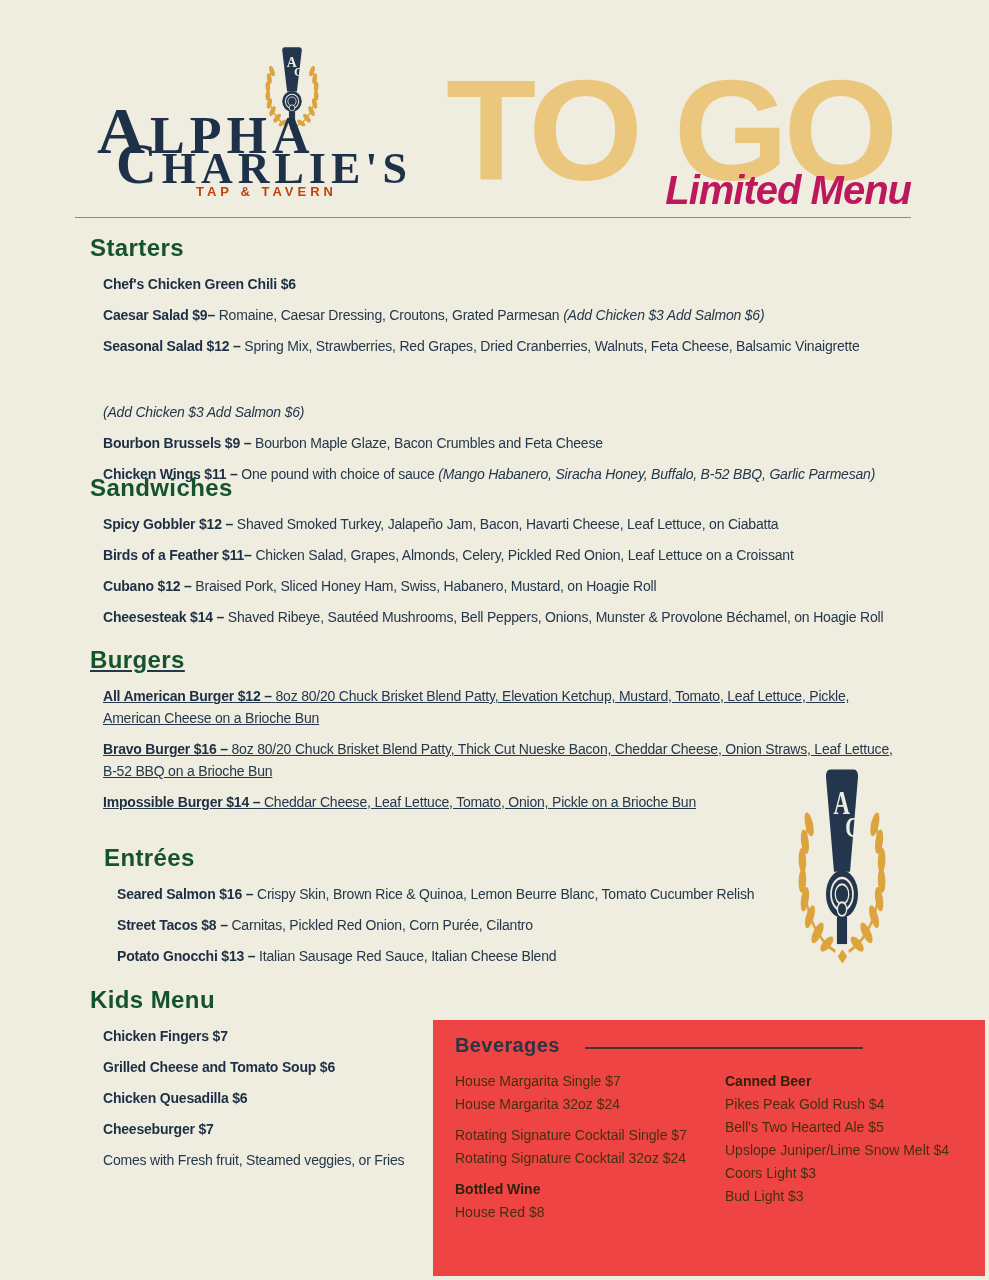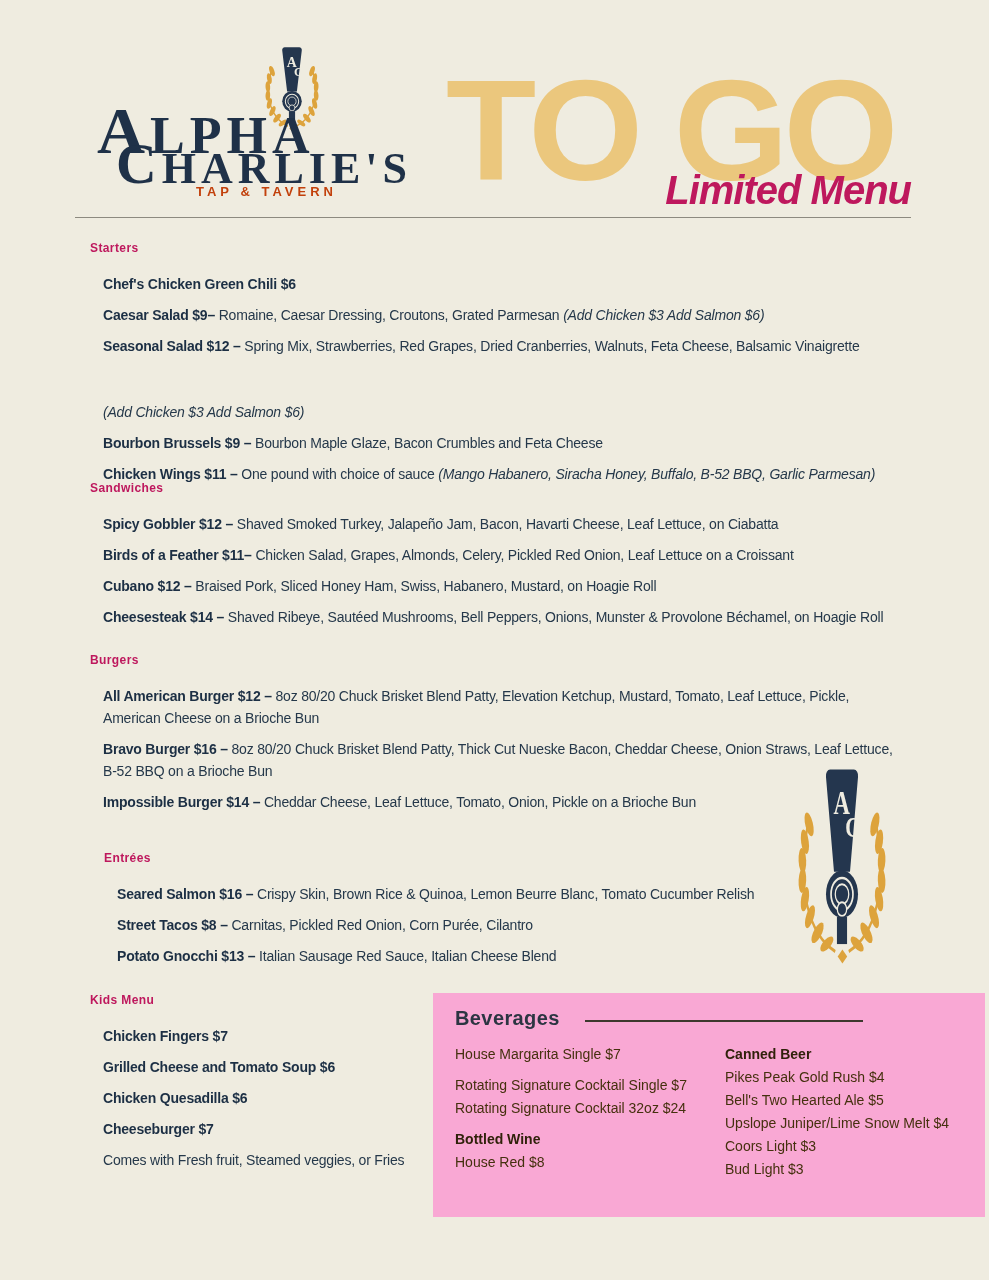--- a/index.html
+++ b/index.html
@@ -22,32 +22,32 @@
     color:#ebc77d; letter-spacing:-5px; line-height:1.05;
     transform:scaleX(1.04); transform-origin:left top; white-space:nowrap;
   }
   .limited{
     position:absolute; right:78px; top:168px; font-style:italic; font-weight:bold;
     font-size:40px; color:#be185d; letter-spacing:-1px;
   }
   .rule{position:absolute; left:75px; top:217px; width:836px; height:1px; background:#8d8a80;}
   
   .section{position:absolute; left:90px; width:820px;}
-  .sec-starters{top:236px;} .sec-sandwiches{top:476px;} .sec-burgers{top:648px;}
+  .sec-starters{top:236px;} .sec-sandwiches{top:476px;} .sec-burgers{top:648px;text-decoration:underline;}
   .sec-entrees{top:846px;margin-left:14px;} .sec-kids{top:988px;}
-  .section-title{color:#be185d; font-size:12px; font-weight:bold; letter-spacing:.4px; line-height:24px; margin:0 0 13px 0;}
+  .section-title{color:#14532d; font-size:24px; font-weight:bold; letter-spacing:.4px; line-height:24px; margin:0 0 13px 0;}
   .item{margin:0 0 9px 13px; font-size:14px; line-height:22px; letter-spacing:-.2px; color:#25384a; max-width:800px;}
   .item .nm{font-weight:bold; color:#1c2f44;}
   .item .note{font-style:italic;margin-top:44px;}
   .note-block{display:block;}
   .item.plain{font-weight:normal; margin-top:2px;}
   
   .watermark{position:absolute; left:783px; top:762px; width:118px; height:212px;}
   
-  .bev{position:absolute; left:433px; top:993px; width:552px; height:224px; background:#f9a8d4; color:#45300e;}
+  .bev{position:absolute; left:433px; top:1020px; width:552px; height:256px; background:#ef4444; color:#45300e;}
   .bev-title{position:absolute; left:22px; top:14px; font-size:20px; font-weight:bold; letter-spacing:.4px; color:#2c3542;}
   .bev-rule{position:absolute; left:152px; top:27px; width:278px; height:2px; background:#3e382e;}
   .bev-col{position:absolute; top:50px; font-size:14px; line-height:23px;}
   .bev-left{left:22px; width:260px;}
   .bev-right{left:292px; width:250px;}
   .bev-group{margin-bottom:8px;}
   .bev-head{font-weight:bold; color:#30210a;}
   .svgdefs{position:absolute; width:0; height:0;}
 </style>
 </head>
@@ -153,20 +153,21 @@
   <svg class="watermark" viewBox="0 0 140 170" preserveAspectRatio="none">
       <use href="#ac-emblem"></use>
     </svg>
 
   <div class="bev">
     <div class="bev-title">Beverages</div>
     <div class="bev-rule"></div>
     <div class="bev-col bev-left">
       <div class="bev-group">
         <div>House Margarita Single $7</div>
+        <div>House Margarita 32oz $24</div>
       </div>
       <div class="bev-group">
         <div>Rotating Signature Cocktail Single $7</div>
         <div>Rotating Signature Cocktail 32oz $24</div>
       </div>
       <div class="bev-group">
         <div class="bev-head">Bottled Wine</div>
         <div>House Red $8</div>
       </div>
     </div>

